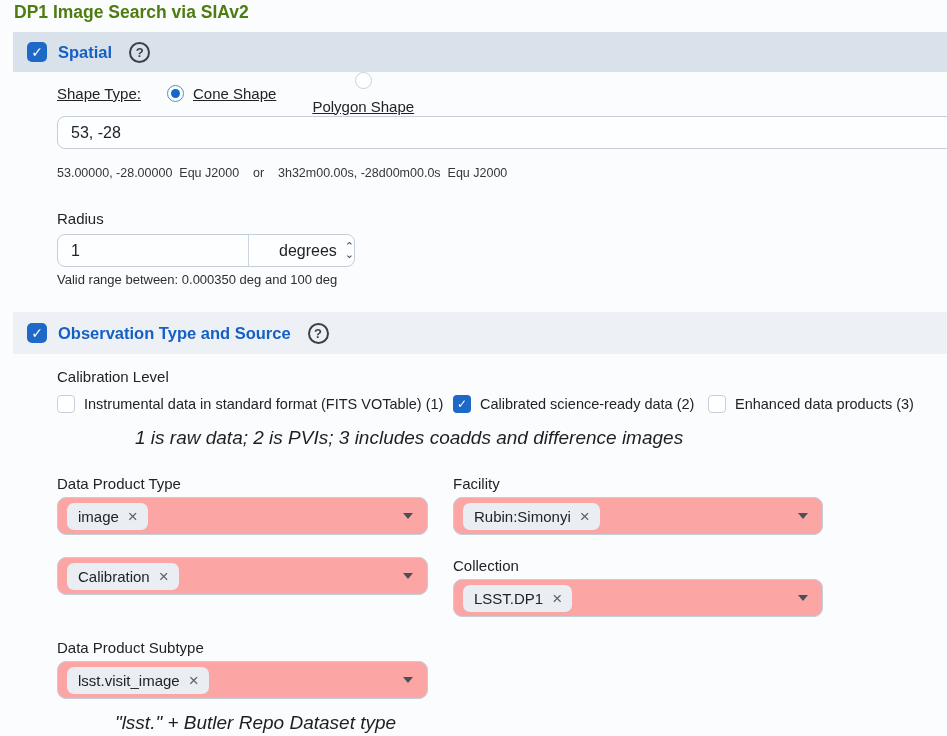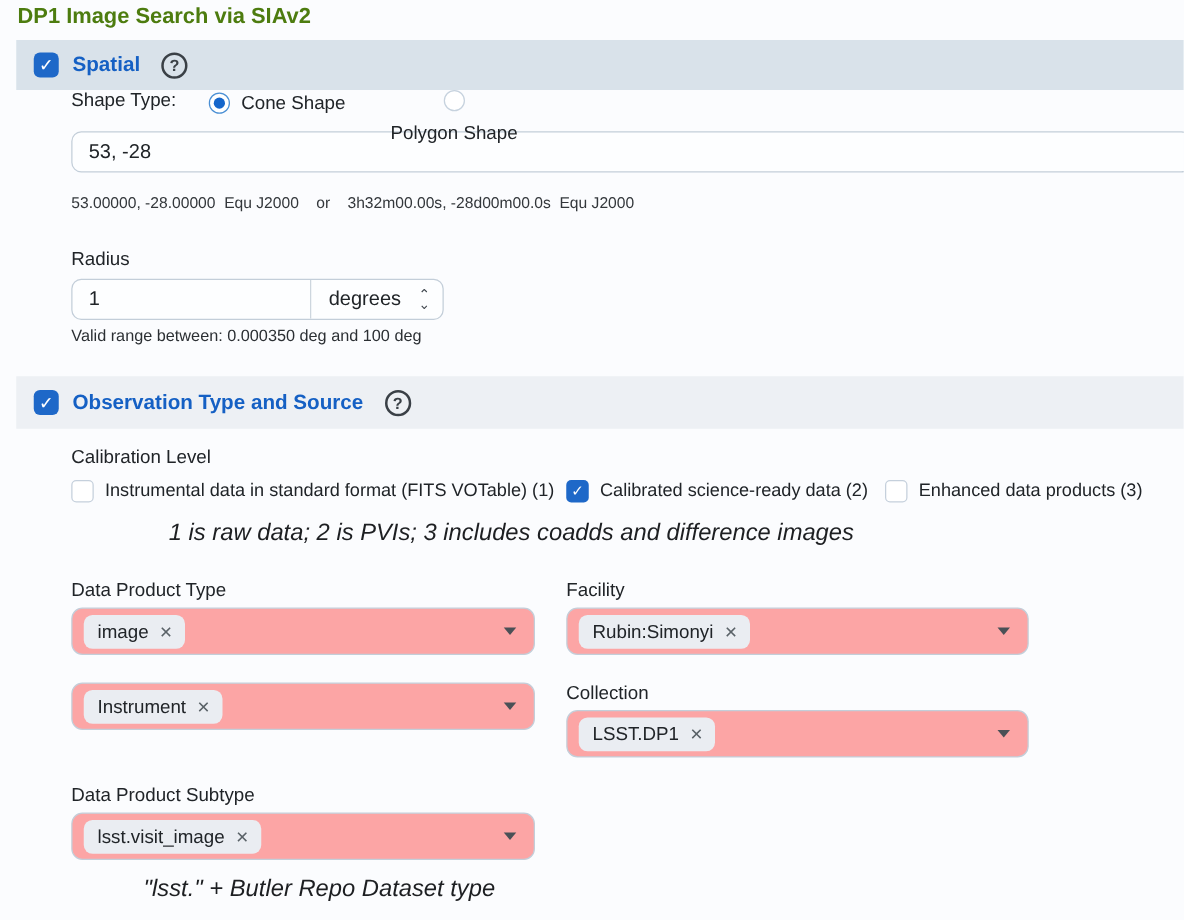--- a/index.html
+++ b/index.html
@@ -55,22 +55,24 @@
     border:2px solid #3a4046;
     border-radius:50%;
     display:flex; align-items:center; justify-content:center;
     font-size:13px; font-weight:bold; color:#3a4046;
     cursor:pointer;
     flex:0 0 auto;
   }
   
   .content { padding-left:57px; }
   .shape-row {
-    display:flex; 
+    margin-top:11px;
+    display:flex; align-items:center;
     height:20px;
+    text-decoration:underline;
   }
   .shape-label { margin-right:26px; }
   .radio-item { display:flex; align-items:center; gap:9px; cursor:pointer; }
   .radio-item + .radio-item { margin-left:36px;flex-direction:column; }
   .radio {
     width:17px; height:17px; border-radius:50%;
     background:#fff;
     border:1.5px solid #c6d2de;
     display:flex; align-items:center; justify-content:center;
     flex:0 0 auto;
@@ -114,21 +116,21 @@
     width:190px; height:100%;
     border:none; outline:none;
     background:transparent;
     font-family:inherit; font-size:16px; color:#202428;
     padding-left:13px;
   }
   .unit-select {
     flex:1;
     border-left:1px solid #cdd6de;
     display:flex; align-items:center;
-    padding:0 10px 0 14px;
+    padding:0 10px 0 30px;
     font-size:16px;
     cursor:pointer;
     gap:8px;
   }
   .unit-text { flex:1; }
   .stepper { display:flex; flex-direction:column; align-items:center; line-height:8px; color:#3d444b; font-size:11px; font-family:"DejaVu Sans",sans-serif; }
   .radius-hint { margin:5px 0 0 57px; font-size:13px; color:#2b2f33; }
   
   .calib-label { margin-top:14px; }
   .calib-row {
@@ -290,21 +292,21 @@
           <span class="tag-close">×</span>
         </span>
         <span class="combo-spacer"></span>
         <span class="dropdown-arrow"></span>
       </div>
     </div>
 
     <div class="field">
       <div class="combobox">
         <span class="tag">
-          <span>Instrument</span>
+          <span>Calibration</span>
           <span class="tag-close">×</span>
         </span>
         <span class="combo-spacer"></span>
         <span class="dropdown-arrow"></span>
       </div>
     </div>
 
     <div class="field">
       <div class="field-label">Collection</div>
       <div class="combobox">

